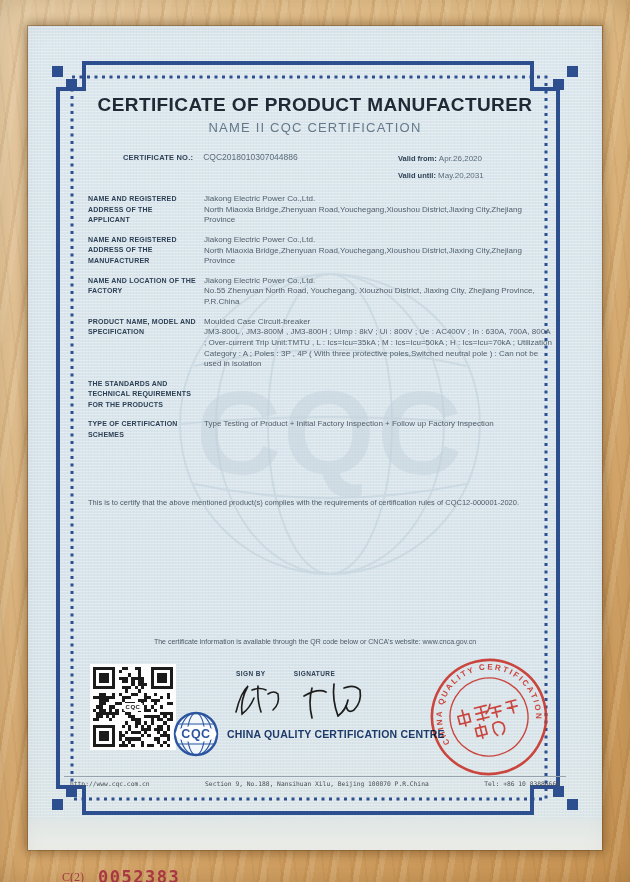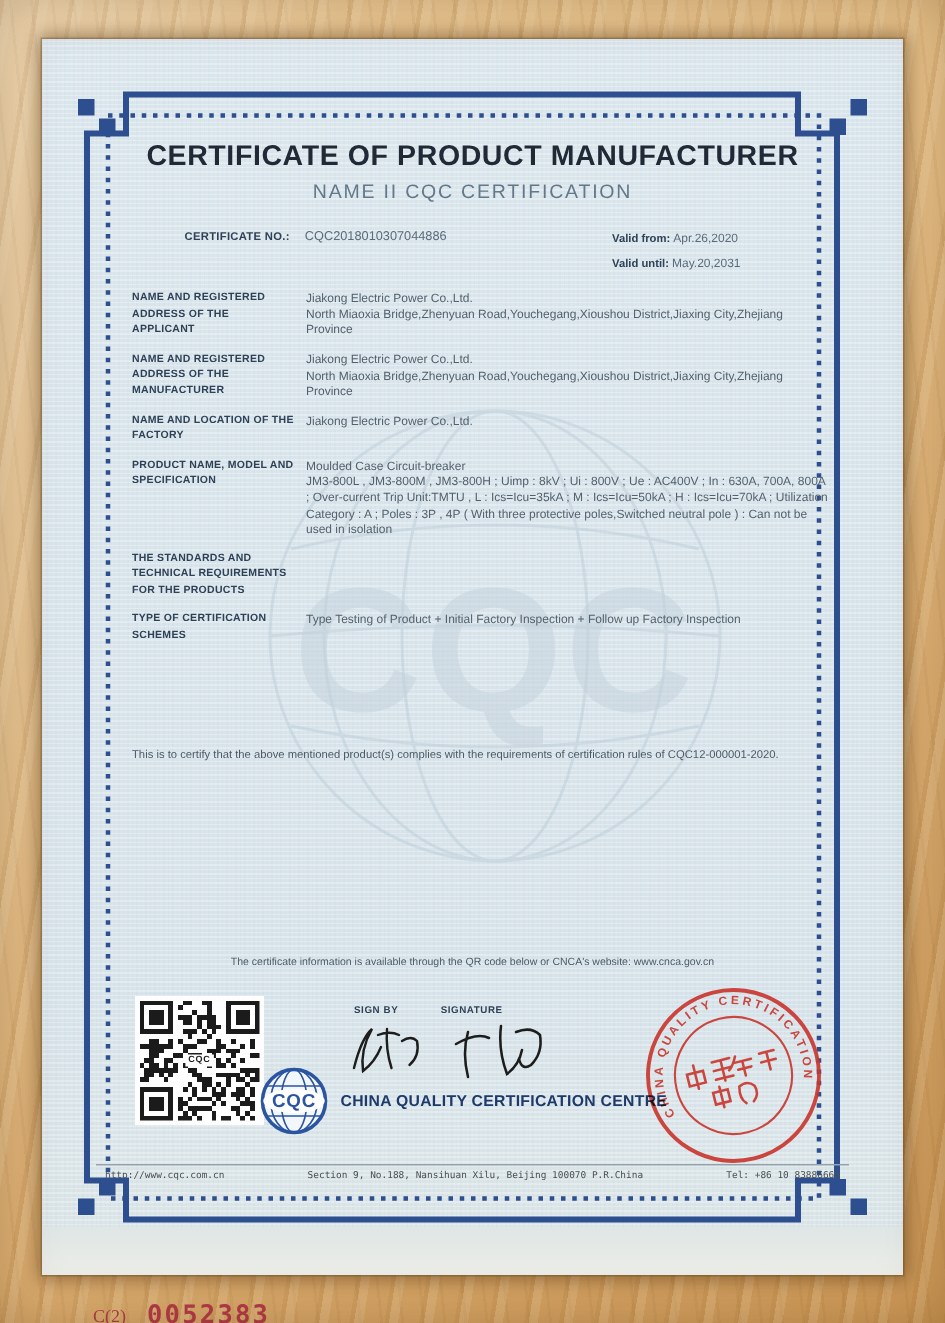--- a/index.html
+++ b/index.html
@@ -27,21 +27,21 @@
   .wm-svg{z-index:1;}
   .content{position:absolute;inset:0;z-index:2;}
   
   .title{position:absolute;left:0;top:68px;width:100%;text-align:center;
     font-size:19px;font-weight:bold;letter-spacing:.4px;color:#202a36;}
   .subtitle{position:absolute;left:0;top:94px;width:100%;text-align:center;
     font-size:13px;color:#64788a;letter-spacing:1.2px;}
   .certno{position:absolute;left:68px;top:126px;font-size:7.5px;margin-left:27px;}
   .certno .lbl{font-weight:bold;color:#2e4156;letter-spacing:.2px;}
   .certno .val{font-size:8.5px;color:#5b6b7a;margin-left:8px;}
-  .validity{position:absolute;left:380px;top:124px;font-size:7.5px;line-height:17px;}
+  .validity{position:absolute;left:370px;top:124px;font-size:7.5px;line-height:17px;}
   .validity .lbl{font-weight:bold;color:#2e4156;}
   .validity .val{color:#5b6b7a;font-size:8px;}
   
   .fields{position:absolute;left:60px;top:168px;width:464px;}
   .frow{display:flex;margin-bottom:9px;}
   .flabel{width:108px;flex:none;font-size:7px;font-weight:bold;color:#2e4156;
     line-height:1.5;letter-spacing:.2px;margin-right:8px;}
   .fvalue{width:348px;font-size:8px;color:#53616d;line-height:1.33;}
   .certify{position:absolute;left:60px;top:429px;width:482px;
     font-size:7.5px;color:#4c5a66;line-height:17px;margin-top:39px;}
@@ -137,20 +137,21 @@
         <div class="flabel">NAME AND REGISTERED ADDRESS OF THE MANUFACTURER</div>
         <div class="fvalue">
             <div>Jiakong Electric Power Co.,Ltd.</div>
           <div>North Miaoxia Bridge,Zhenyuan Road,Youchegang,Xioushou District,Jiaxing City,Zhejiang Province</div>
           </div>
       </div>
       <div class="frow">
         <div class="flabel">NAME AND LOCATION OF THE FACTORY</div>
         <div class="fvalue">
             <div>Jiakong Electric Power Co.,Ltd.</div>
+          <div>No.55 Zhenyuan North Road, Youchegang, Xiouzhou District, Jiaxing City, Zhejiang Province, P.R.China</div>
           </div>
       </div>
       <div class="frow">
         <div class="flabel">PRODUCT NAME, MODEL AND SPECIFICATION</div>
         <div class="fvalue">
             <div>Moulded Case Circuit-breaker</div>
           <div>JM3-800L , JM3-800M , JM3-800H ; Uimp : 8kV ; Ui : 800V ; Ue : AC400V ; In : 630A, 700A, 800A ; Over-current Trip Unit:TMTU , L : Ics=Icu=35kA ; M : Ics=Icu=50kA ; H : Ics=Icu=70kA ; Utilization Category : A ; Poles : 3P , 4P ( With three protective poles,Switched neutral pole ) : Can not be used in isolation</div>
           </div>
       </div>
       <div class="frow">

